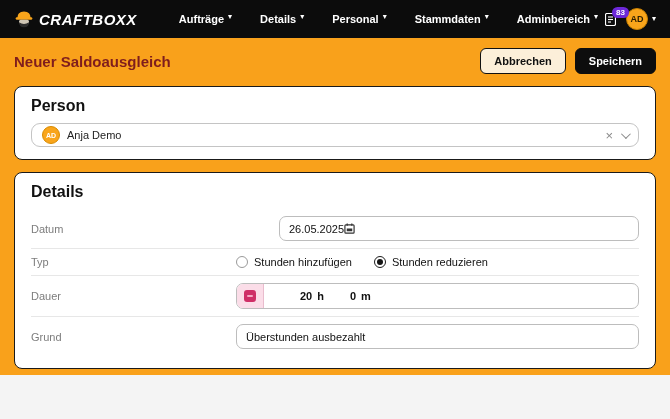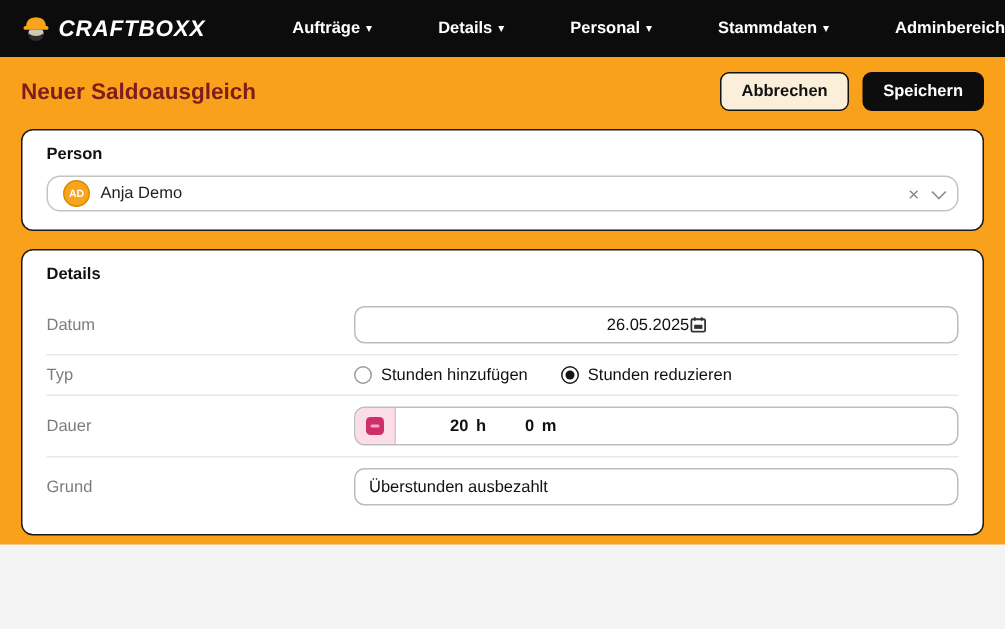--- a/index.html
+++ b/index.html
@@ -17,21 +17,21 @@
     padding:0 14px;
   }
   .brand { display:flex; align-items:center; gap:5px; cursor:pointer; }
   .brand-text {
     color:#fff; font-weight:bold; font-style:italic;
     font-size:15px; letter-spacing:.5px;
   }
   .nav-menu { display:flex; align-items:center; gap:28px; margin-left:42px; }
   .nav-item {
     color:#fff; font-size:11px; font-weight:bold;
-    display:flex; align-items:center; gap:4px; cursor:pointer; white-space:nowrap;margin-left:16px;
+    display:flex; gap:4px; cursor:pointer; white-space:nowrap;
   }
   .caret { font-size:8px; color:#fff; line-height:1; }
   .nav-right { margin-left:auto; display:flex; align-items:center; gap:10px; }
   .notif-wrap { position:relative; display:flex; align-items:center; cursor:pointer; }
   .notif-badge {
     position:absolute; left:7px; top:-6px;
     background:#6d28d9; color:#fff; font-size:8px; font-weight:bold;
     border-radius:8px; padding:1px 4px; line-height:1.2;
   }
   .avatar-wrap { display:flex; align-items:center; gap:4px; cursor:pointer; }
@@ -55,21 +55,21 @@
     border-radius:6px; padding:6px 13px; cursor:pointer; line-height:1.1;
   }
   .btn-cancel { background:#fcefd9; color:#111; border:1.5px solid #111; }
   .btn-save   { background:#0d0d0d; color:#fff; border:1.5px solid #0d0d0d; }
   
   .card {
     background:#fff; border:1.5px solid #1a1a1a; border-radius:8px;
     padding:10px 16px 12px;
   }
   .card + .card { margin-top:12px; }
-  .card-heading { font-size:11px; font-weight:bold; margin-bottom:8px; }
+  .card-heading { font-size:16px; font-weight:bold; margin-bottom:8px; }
   
   .select-box {
     display:flex; align-items:center;
     border:1px solid #c4c4c4; border-radius:9px;
     height:24px; padding:0 10px; background:#fff; cursor:pointer;
   }
   .select-avatar {
     width:18px; height:18px; border-radius:50%;
     background:#f9a51b; color:#fff; font-size:7px; font-weight:bold;
     display:flex; align-items:center; justify-content:center;
@@ -88,21 +88,21 @@
   }
   .form-row + .form-row { border-top:1px solid #e7e7e7; }
   .row-label { width:205px; font-size:11px; color:#7d7d7d; flex-shrink:0; }
   .row-field { flex:1; display:flex; align-items:center; }
   .text-input {
     width:100%; height:25px;
     border:1px solid #bdbdbd; border-radius:7px;
     font-size:11px; color:#111; padding:0 9px;
     display:flex; align-items:center; background:#fff;
   }
-  .date-input { justify-content:center; }
+  .date-input { justify-content:flex-start;margin-left:43px; }
   .cal-icon { color:#333; display:flex; }
   
   .radio-group { display:flex; align-items:center; gap:22px; }
   .radio-opt { display:flex; align-items:center; gap:6px; font-size:11px; cursor:pointer; }
   .radio {
     width:12px; height:12px; border-radius:50%; position:relative; flex-shrink:0;
     border:1.5px solid #9a9a9a; background:#fff;
   }
   .radio.checked { border-color:#1c1c1c; }
   .radio.checked::after {

